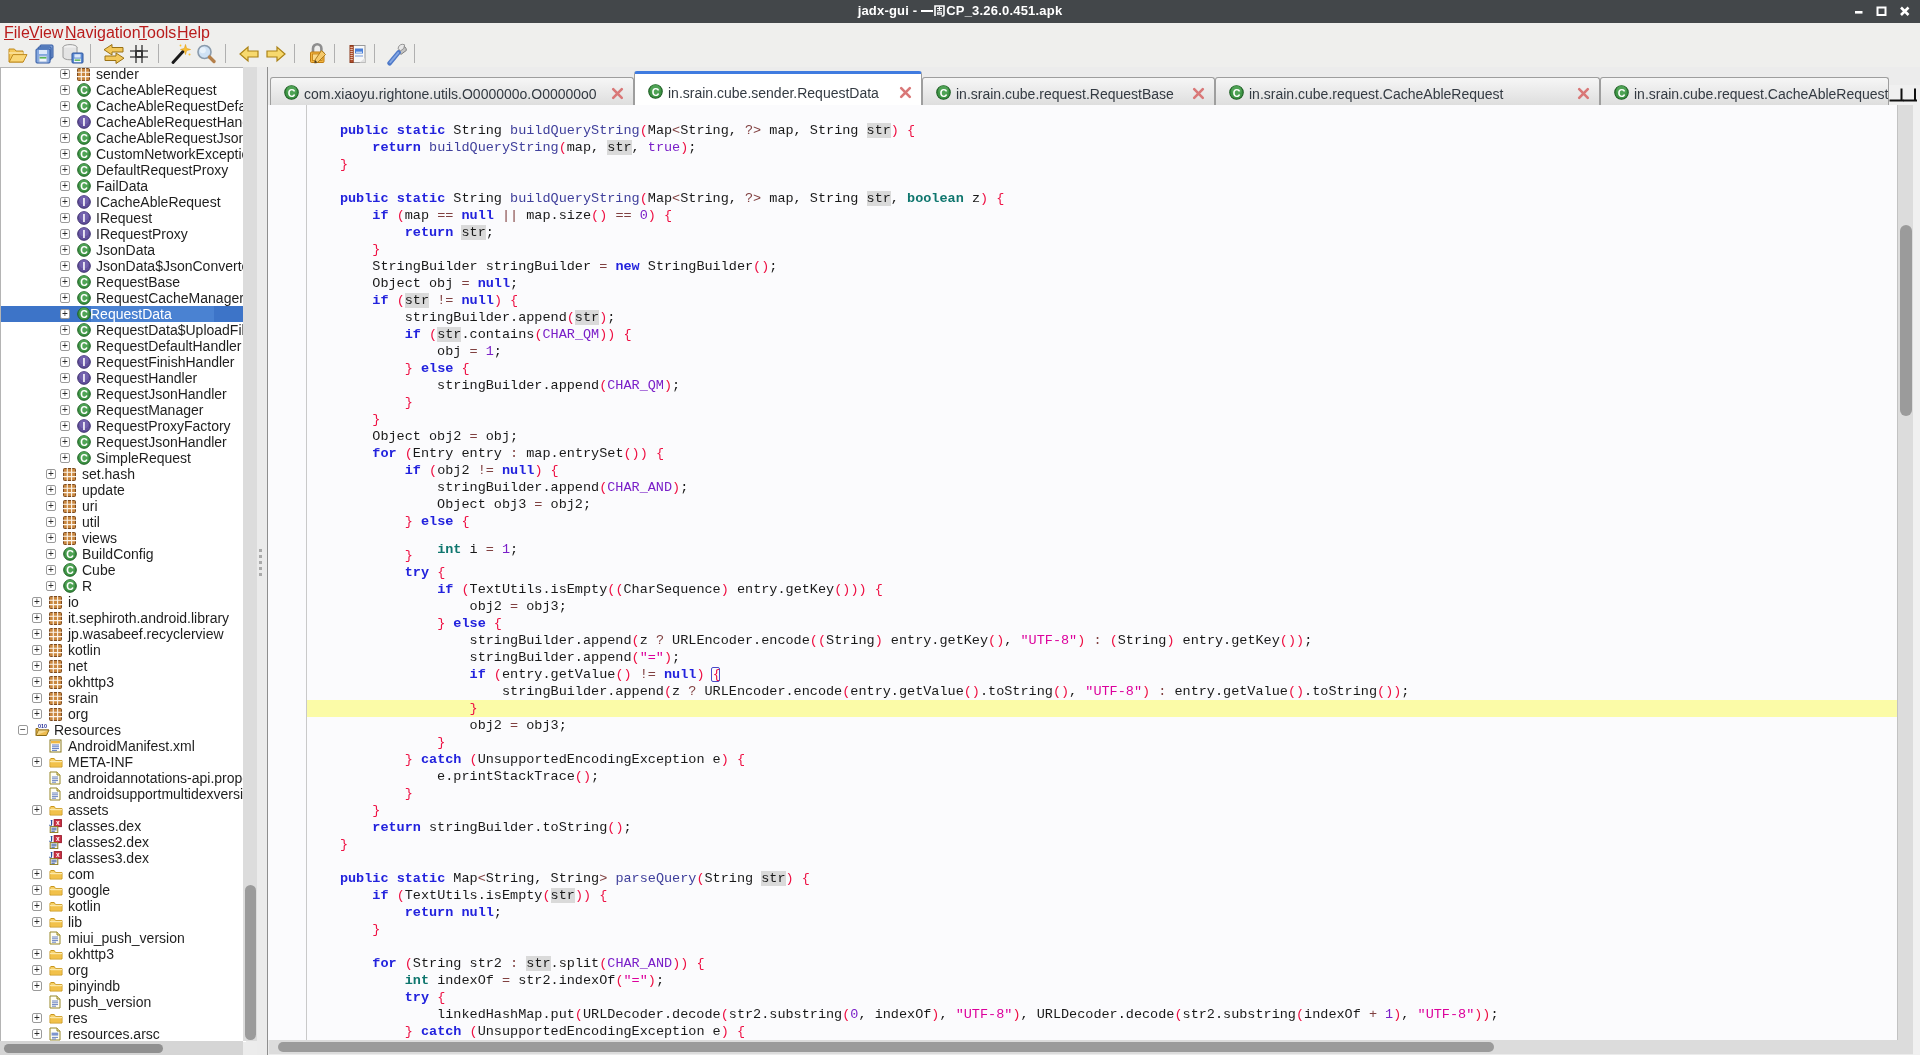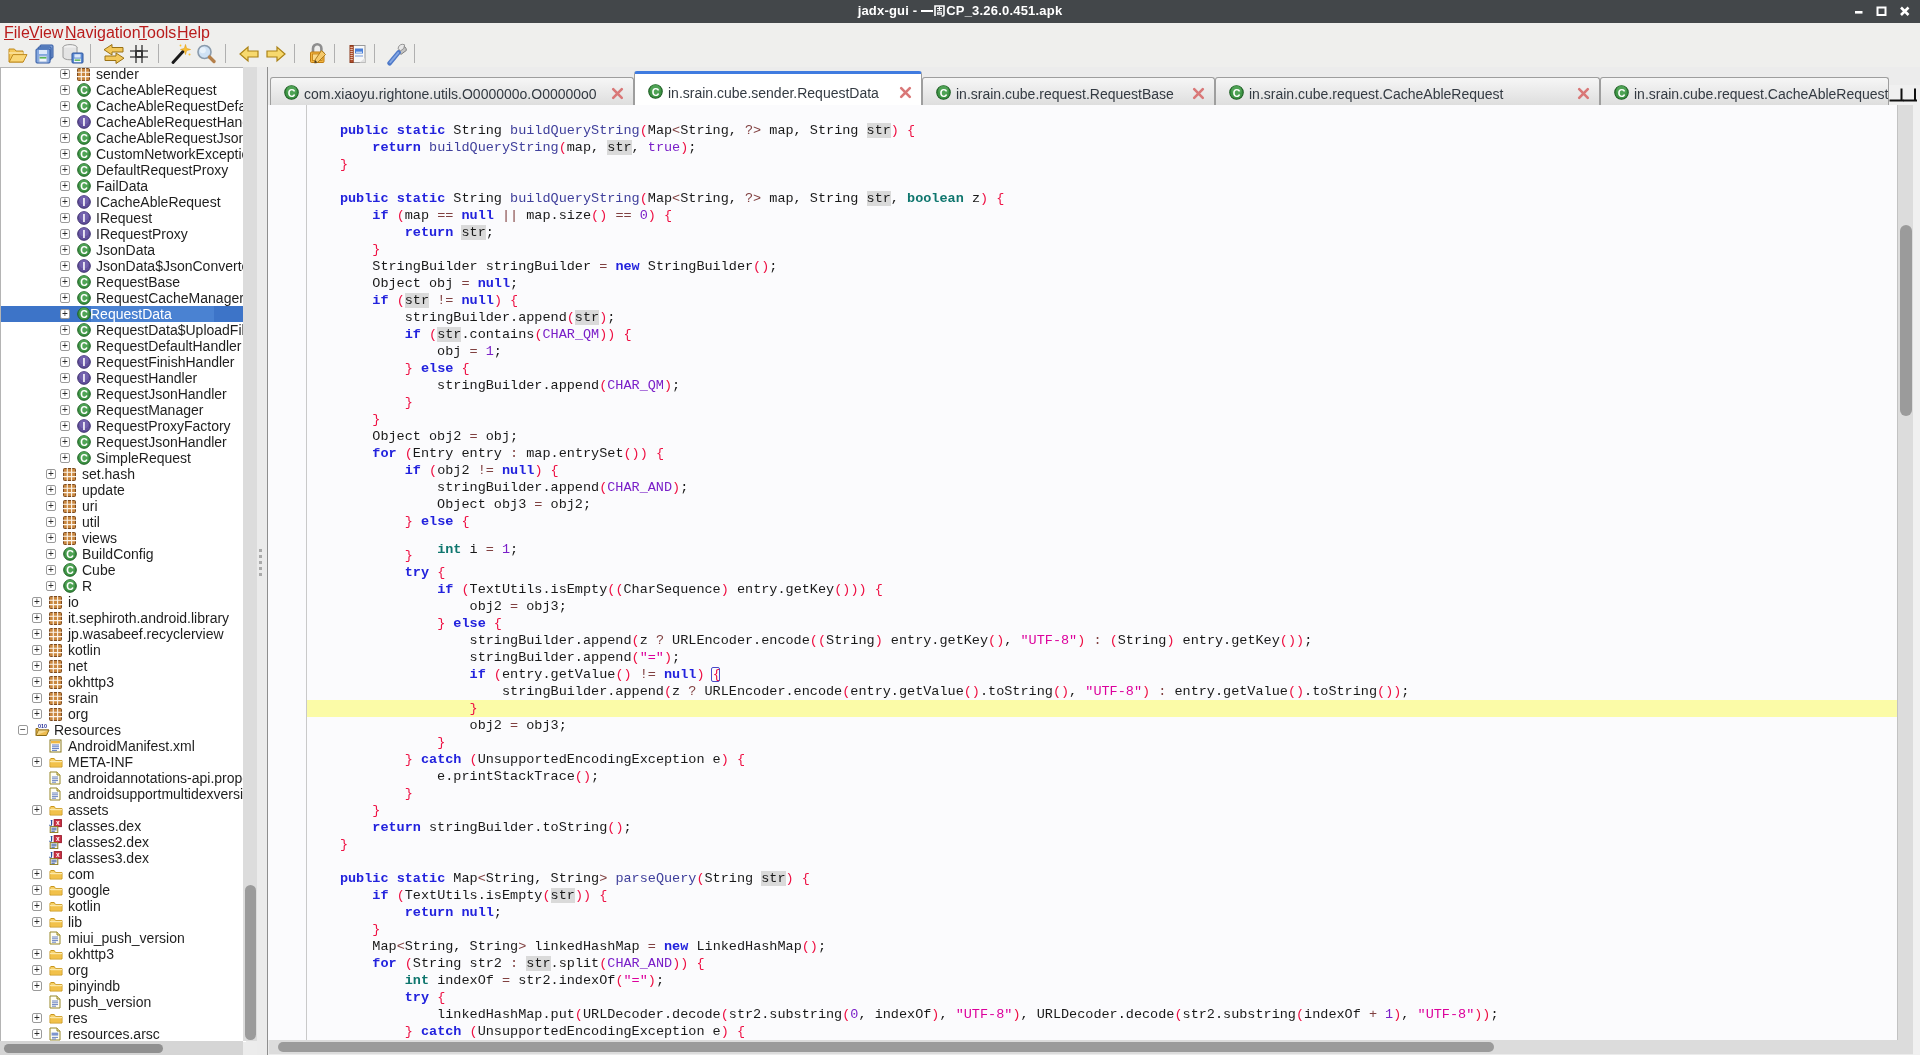--- a/index.html
+++ b/index.html
@@ -686,21 +686,20 @@
 <div class="cl" style="top:663px">                e.printStackTrace<span class="sep">(</span><span class="sep">)</span>;</div>
 <div class="cl" style="top:680px">            <span class="sep">}</span></div>
 <div class="cl" style="top:697px">        <span class="sep">}</span></div>
 <div class="cl" style="top:714px">        <span class="k">return</span> stringBuilder.toString<span class="sep">(</span><span class="sep">)</span>;</div>
 <div class="cl" style="top:731px">    <span class="sep">}</span></div>
 <div class="cl" style="top:748px"></div>
 <div class="cl" style="top:765px">    <span class="k">public</span> <span class="k">static</span> Map<span class="o">&lt;</span>String, String<span class="o">&gt;</span> <span class="m">parseQuery</span><span class="sep">(</span>String <span class="occ">str</span><span class="sep">)</span> <span class="sep">{</span></div>
 <div class="cl" style="top:782px">        <span class="k">if</span> <span class="sep">(</span>TextUtils.isEmpty<span class="sep">(</span><span class="occ">str</span><span class="sep">)</span><span class="sep">)</span> <span class="sep">{</span></div>
 <div class="cl" style="top:799px">            <span class="k">return</span> <span class="k">null</span>;</div>
 <div class="cl" style="top:816px">        <span class="sep">}</span></div>
-<div class="cl" style="top:833px">        Map<span class="o">&lt;</span>String, String<span class="o">&gt;</span> linkedHashMap <span class="o">=</span> <span class="k">new</span> LinkedHashMap<span class="sep">(</span><span class="sep">)</span>;</div>
 <div class="cl" style="top:850px">        <span class="k">for</span> <span class="sep">(</span>String str2 <span class="o">:</span> <span class="occ">str</span>.split<span class="sep">(</span><span class="l">CHAR_AND</span><span class="sep">)</span><span class="sep">)</span> <span class="sep">{</span></div>
 <div class="cl" style="top:867px">            <span class="p">int</span> indexOf <span class="o">=</span> str2.indexOf<span class="sep">(</span><span class="s">"="</span><span class="sep">)</span>;</div>
 <div class="cl" style="top:884px">            <span class="k">try</span> <span class="sep">{</span></div>
 <div class="cl" style="top:901px">                linkedHashMap.put<span class="sep">(</span>URLDecoder.decode<span class="sep">(</span>str2.substring<span class="sep">(</span><span class="l">0</span>, indexOf<span class="sep">)</span>, <span class="s">"UTF-8"</span><span class="sep">)</span>, URLDecoder.decode<span class="sep">(</span>str2.substring<span class="sep">(</span>indexOf <span class="o">+</span> <span class="l">1</span><span class="sep">)</span>, <span class="s">"UTF-8"</span><span class="sep">)</span><span class="sep">)</span>;</div>
 <div class="cl" style="top:918px">            <span class="sep">}</span> <span class="k">catch</span> <span class="sep">(</span>UnsupportedEncodingException e<span class="sep">)</span> <span class="sep">{</span></div>
 <div id="brbox" style="left:443px;top:562px;width:9px;height:15px"></div>
 </div>
 <div id="ed-vsb">
     <div class="th"></div>
   </div>

